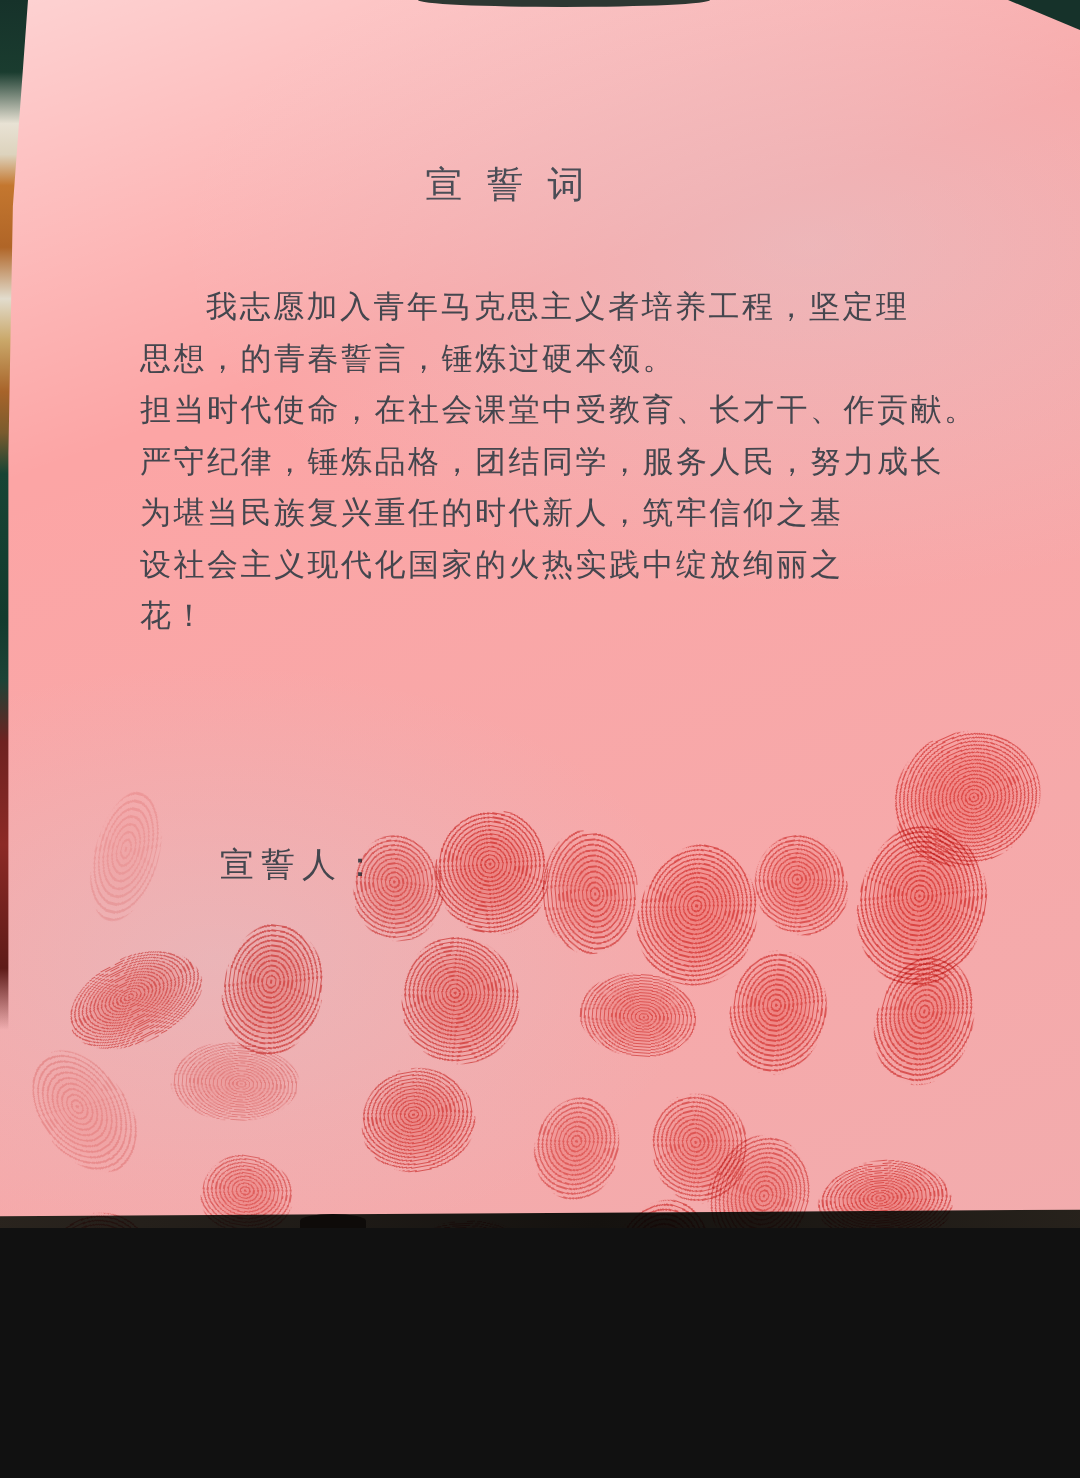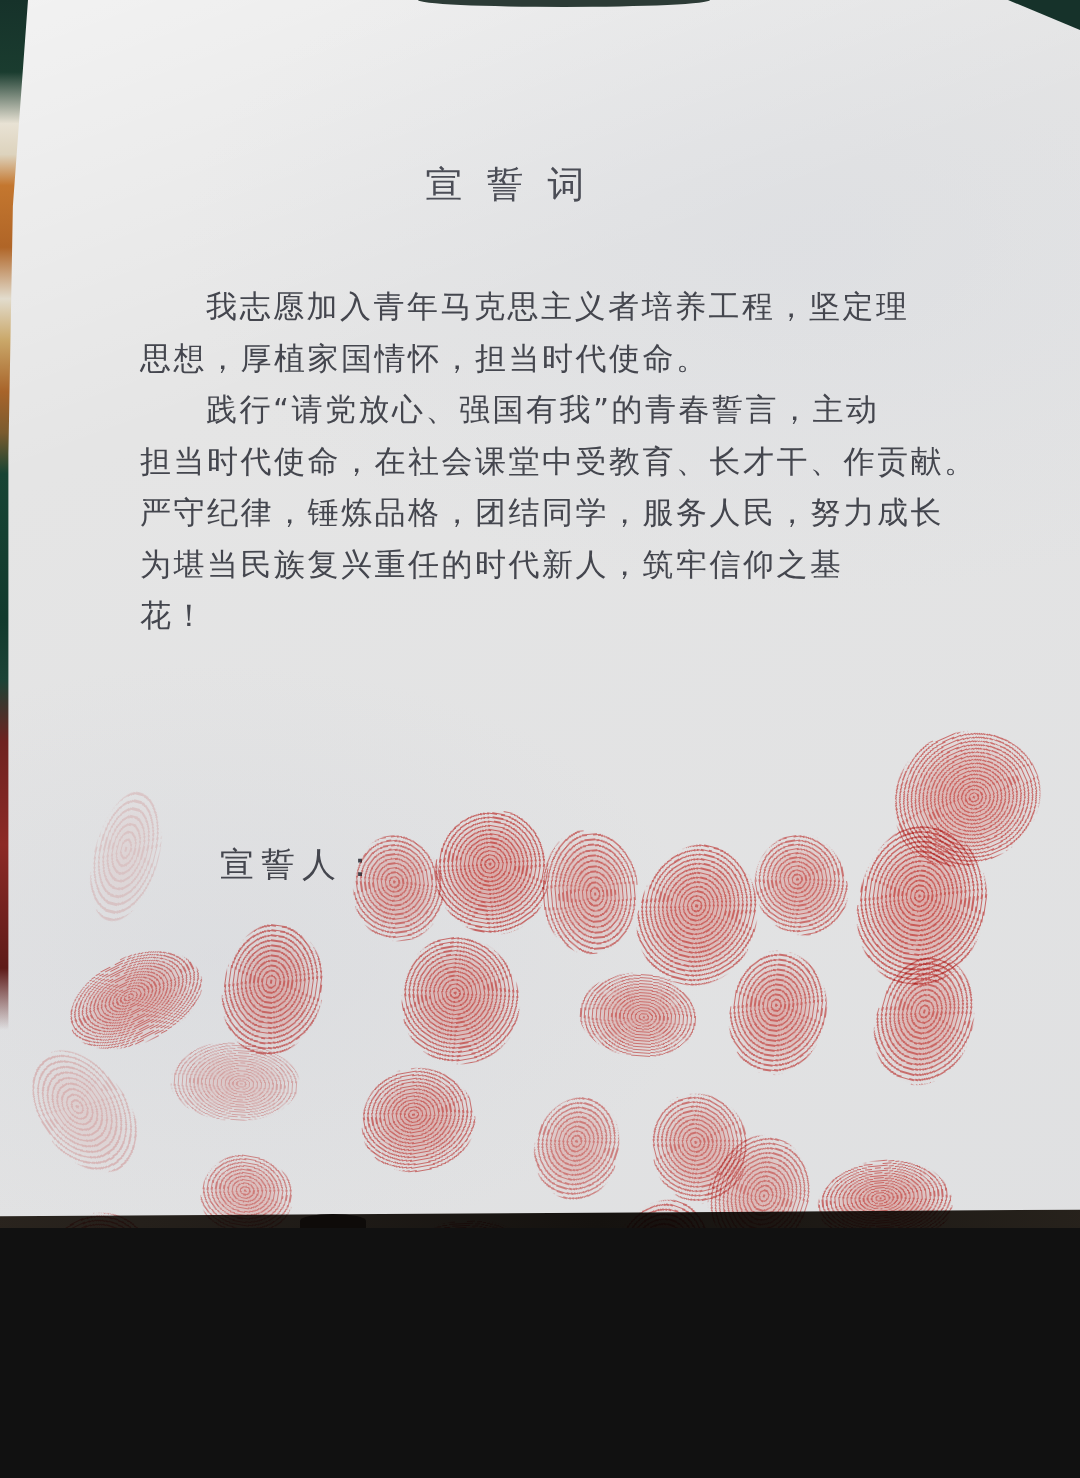--- a/index.html
+++ b/index.html
@@ -1,18 +1,18 @@
 <!DOCTYPE html>
 <html><head>
 <meta charset="utf-8">
 <style>
   html,body{margin:0;padding:0;background:#111;}
   .stage{
     position:relative;width:1080px;height:1228px;overflow:hidden;
-    background:#e5e5e5;
+    background:#fca5a5;
     font-family:"DejaVu Sans",sans-serif;
   }
   
   .paper-shading{
     position:absolute;inset:0;pointer-events:none;
     background:
       radial-gradient(900px 500px at 75% 20%, rgba(210,214,222,.35), rgba(210,214,222,0) 70%),
       radial-gradient(700px 420px at 20% 78%, rgba(205,208,216,.30), rgba(205,208,216,0) 70%),
       linear-gradient(160deg, rgba(255,255,255,.5) 0%, rgba(255,255,255,0) 30%, rgba(198,202,210,.18) 100%);
   }
@@ -94,25 +94,25 @@
   <div class="edge-left"></div>
   <div class="edge-top-center"></div>
   <div class="edge-top-right"></div>
   <div class="edge-bottom"></div>
   <div class="edge-bottom-blob"></div>
 
   <div class="doc-title">宣誓词</div>
 
   <div class="oath-body" id="oath-body">
       <div class="oath-line indent">我志愿加入青年马克思主义者培养工程，坚定理</div>
-      <div class="oath-line">思想，厚植家国情怀，担当时代使命。</div>
-      <div class="oath-line indent">践行“请党放心、强国有我”的青春誓言，主动</div>
+      <div class="oath-line">思想，的青春誓言，锤炼过硬本领。</div>
       <div class="oath-line">担当时代使命，在社会课堂中受教育、长才干、作贡献。</div>
       <div class="oath-line">严守纪律，锤炼品格，团结同学，服务人民，努力成长</div>
       <div class="oath-line">为堪当民族复兴重任的时代新人，筑牢信仰之基</div>
+      <div class="oath-line">设社会主义现代化国家的火热实践中绽放绚丽之</div>
       <div class="oath-line">花！</div>
     </div>
 
   <div class="signer">宣誓人：</div>
 
   <div class="fp-layer" id="fp-layer">
       <div class="fp" style="left: 94px; top: 791px; width: 64px; height: 132px; opacity: 0.2; transform: rotate(14deg);"></div>
       <div class="fp" style="left: 353px; top: 835px; width: 90px; height: 106px; opacity: 0.8; transform: rotate(-8deg);"></div>
       <div class="fp" style="left: 435px; top: 810px; width: 114px; height: 124px; opacity: 0.92; transform: rotate(10deg);"></div>
       <div class="fp" style="left: 542px; top: 830px; width: 96px; height: 124px; opacity: 0.85; transform: rotate(-5deg);"></div>

